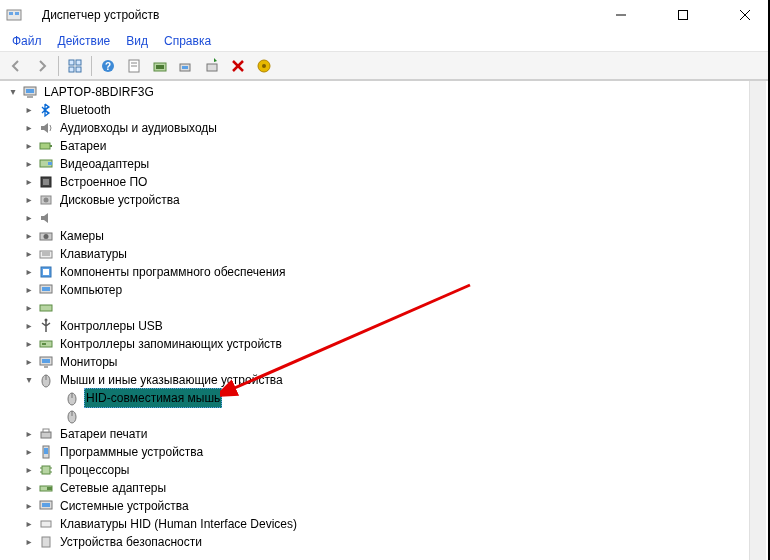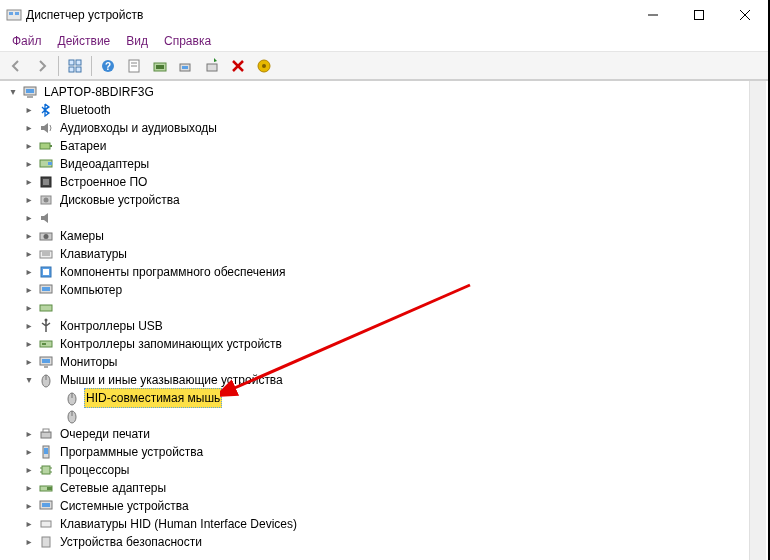--- a/index.html
+++ b/index.html
@@ -13,20 +13,21 @@
     overflow: hidden;
     position: relative;
     border-right: 2px solid #000;
   }
   .titlebar {
     height: 30px;
     display: flex;
     align-items: center;
     padding: 0 0 0 6px;
     background: #fff;
+    gap: 16px;
   }
   .titlebar .title {
     flex: 1;
     padding-left: 4px;
     font-size: 12px;
     color: #000;
   }
   .winbtn {
     width: 46px; height: 30px;
     display: flex; align-items: center; justify-content: center;
@@ -35,21 +36,21 @@
   .menubar {
     height: 22px;
     display: flex;
     align-items: center;
     padding: 0 4px;
     background: #fff;
     border-bottom: 1px solid #e5e5e5;
   }
   .menubar .menu-item {
     padding: 2px 8px;
-    color: #701a75;
+    color: #1d4ed8;
     cursor: default;
   }
   .toolbar {
     height: 28px;
     display: flex;
     align-items: center;
     padding: 0 4px;
     gap: 2px;
     background: #f5f5f5;
     border-bottom: 1px solid #d0d0d0;
@@ -84,21 +85,21 @@
     color: #666;
     margin-right: 2px;
   }
   .node .icon {
     width: 16px; height:16px;
     display: inline-flex; align-items:center; justify-content:center;
     margin-right: 4px;
   }
   .label { color:#000; padding:0 2px; }
   .selected .label {
-    background: #fde047;
+    background: #0f766e;
     border: 1px dotted #5aa0e6;
     padding: 0 1px;
   }
   .depth0 { padding-left: 4px; }
   .depth1 { padding-left: 20px; }
   .depth2 { padding-left: 46px; }
   svg { display:block; }
   .arrow {
     position:absolute;
     pointer-events:none;
@@ -423,21 +424,21 @@
   </div>
 
   <div class="node depth1">
     <span class="expander">▸</span>
     <span class="icon">
         <svg width="16" height="16">
           <rect x="3" y="6" width="10" height="6" fill="#ccc" stroke="#777"></rect>
           <rect x="5" y="3" width="6" height="3" fill="#fff" stroke="#888"></rect>
         </svg>
       </span>
-    <span class="label">Очереди печати</span>
+    <span class="label">Батареи печати</span>
   </div>
 
   <div class="node depth1">
     <span class="expander">▸</span>
     <span class="icon">
         <svg width="16" height="16">
           <rect x="5" y="2" width="6" height="12" fill="#ddd" stroke="#777"></rect>
           <rect x="6" y="4" width="4" height="6" fill="#5aa0e6"></rect>
         </svg>
       </span>

